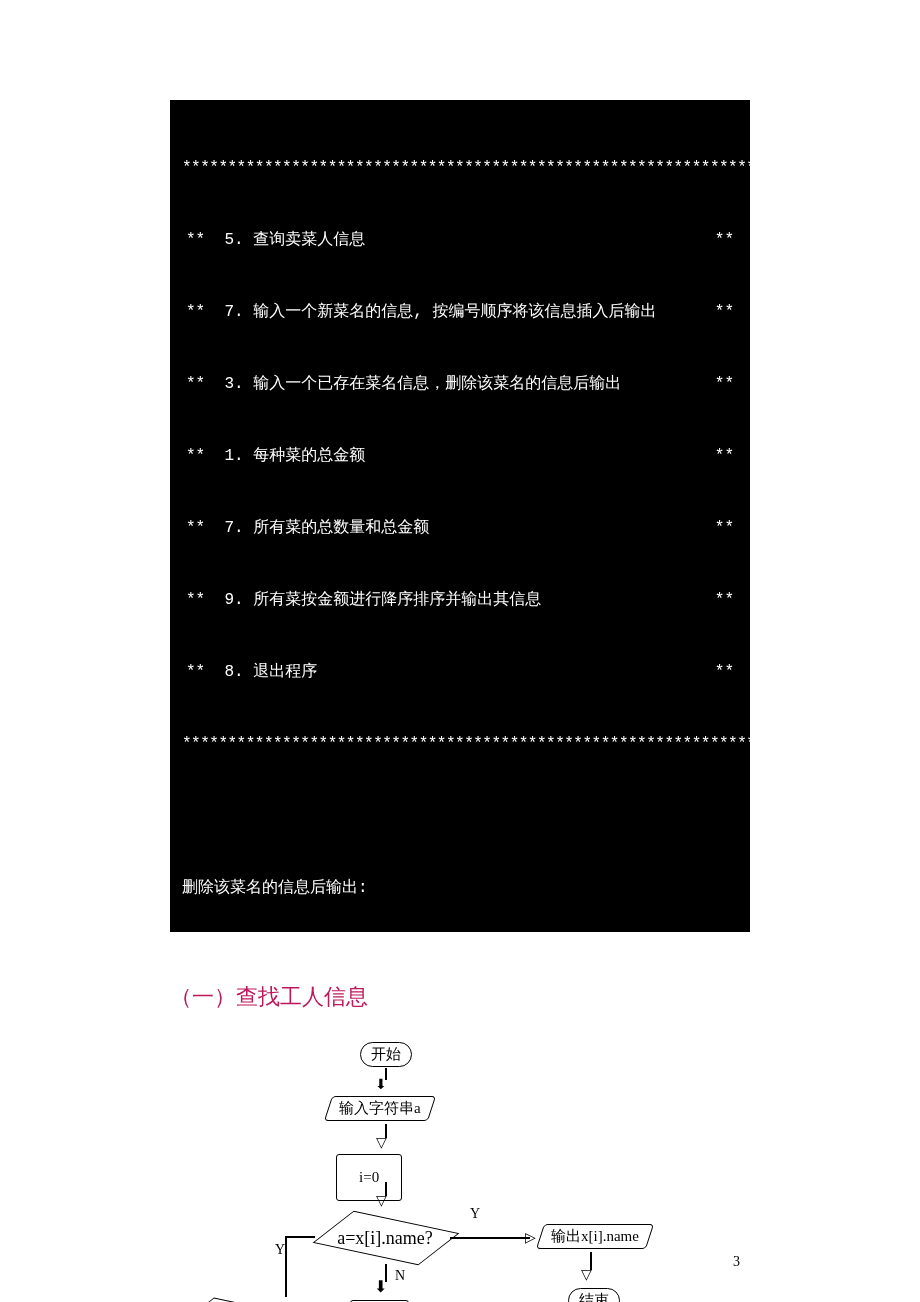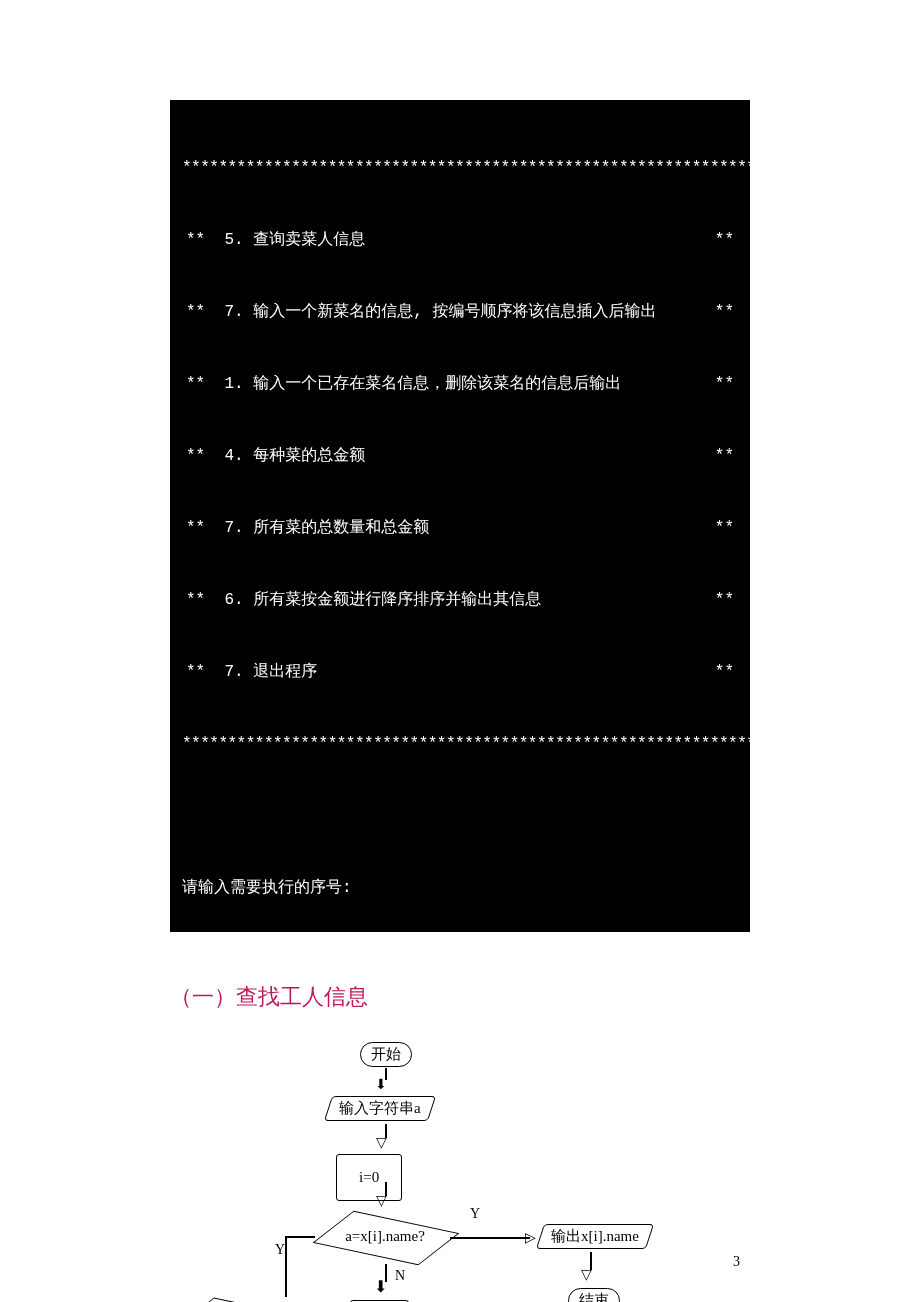--- a/index.html
+++ b/index.html
@@ -75,21 +75,21 @@
       transform: rotate(12deg) skewX(-40deg);
       left: 22px;
       top: 8px;
       z-index: 0;
     }
     .fc-diamond > span {
       position: absolute;
       z-index: 1;
       left: 0; right: 0; top: 18px;
       text-align: center;
-      font-size: 15px;
+      font-size: 18px;
     }
     .fc-diamond-small {
       width: 70px;
       height: 40px;
     }
     .fc-diamond-small::before {
       width: 50px;
       height: 28px;
       left: 10px;
       top: 6px;
@@ -126,46 +126,46 @@
     <span style="flex:1">  5. 查询卖菜人信息</span>
     <span>**</span>
   </div>
   <div class="menu-row">
     <span>**</span>
     <span style="flex:1">  7. 输入一个新菜名的信息, 按编号顺序将该信息插入后输出</span>
     <span>**</span>
   </div>
   <div class="menu-row">
     <span>**</span>
-    <span style="flex:1">  1. 输入一个已存在菜名信息，删除该菜名的信息后输出</span>
-    <span>**</span>
-  </div>
-  <div class="menu-row">
-    <span>**</span>
-    <span style="flex:1">  4. 每种菜的总金额</span>
+    <span style="flex:1">  3. 输入一个已存在菜名信息，删除该菜名的信息后输出</span>
+    <span>**</span>
+  </div>
+  <div class="menu-row">
+    <span>**</span>
+    <span style="flex:1">  1. 每种菜的总金额</span>
     <span>**</span>
   </div>
   <div class="menu-row">
     <span>**</span>
     <span style="flex:1">  7. 所有菜的总数量和总金额</span>
     <span>**</span>
   </div>
   <div class="menu-row">
     <span>**</span>
-    <span style="flex:1">  6. 所有菜按金额进行降序排序并输出其信息</span>
-    <span>**</span>
-  </div>
-  <div class="menu-row">
-    <span>**</span>
-    <span style="flex:1">  7. 退出程序</span>
+    <span style="flex:1">  9. 所有菜按金额进行降序排序并输出其信息</span>
+    <span>**</span>
+  </div>
+  <div class="menu-row">
+    <span>**</span>
+    <span style="flex:1">  8. 退出程序</span>
     <span>**</span>
   </div>
   <div class="star-row">***************************************************************</div>
   <div>&nbsp;</div>
-  <div>请输入需要执行的序号:</div>
+  <div>删除该菜名的信息后输出:</div>
 </div>
 
 <div class="section-title">（一）查找工人信息</div>
 
 <div class="flowchart-area">
   <div class="fc-box fc-round" style="left:190px; top:0;">开始</div>
   <div class="vline" style="left:215px; top:26px; height:12px;"></div>
   <div style="position:absolute;left:205px;top:34px;font-size:14px">⬇</div>
 
   <div class="fc-box fc-parallelogram" style="left:158px; top:54px;"><span>输入字符串a</span></div>

